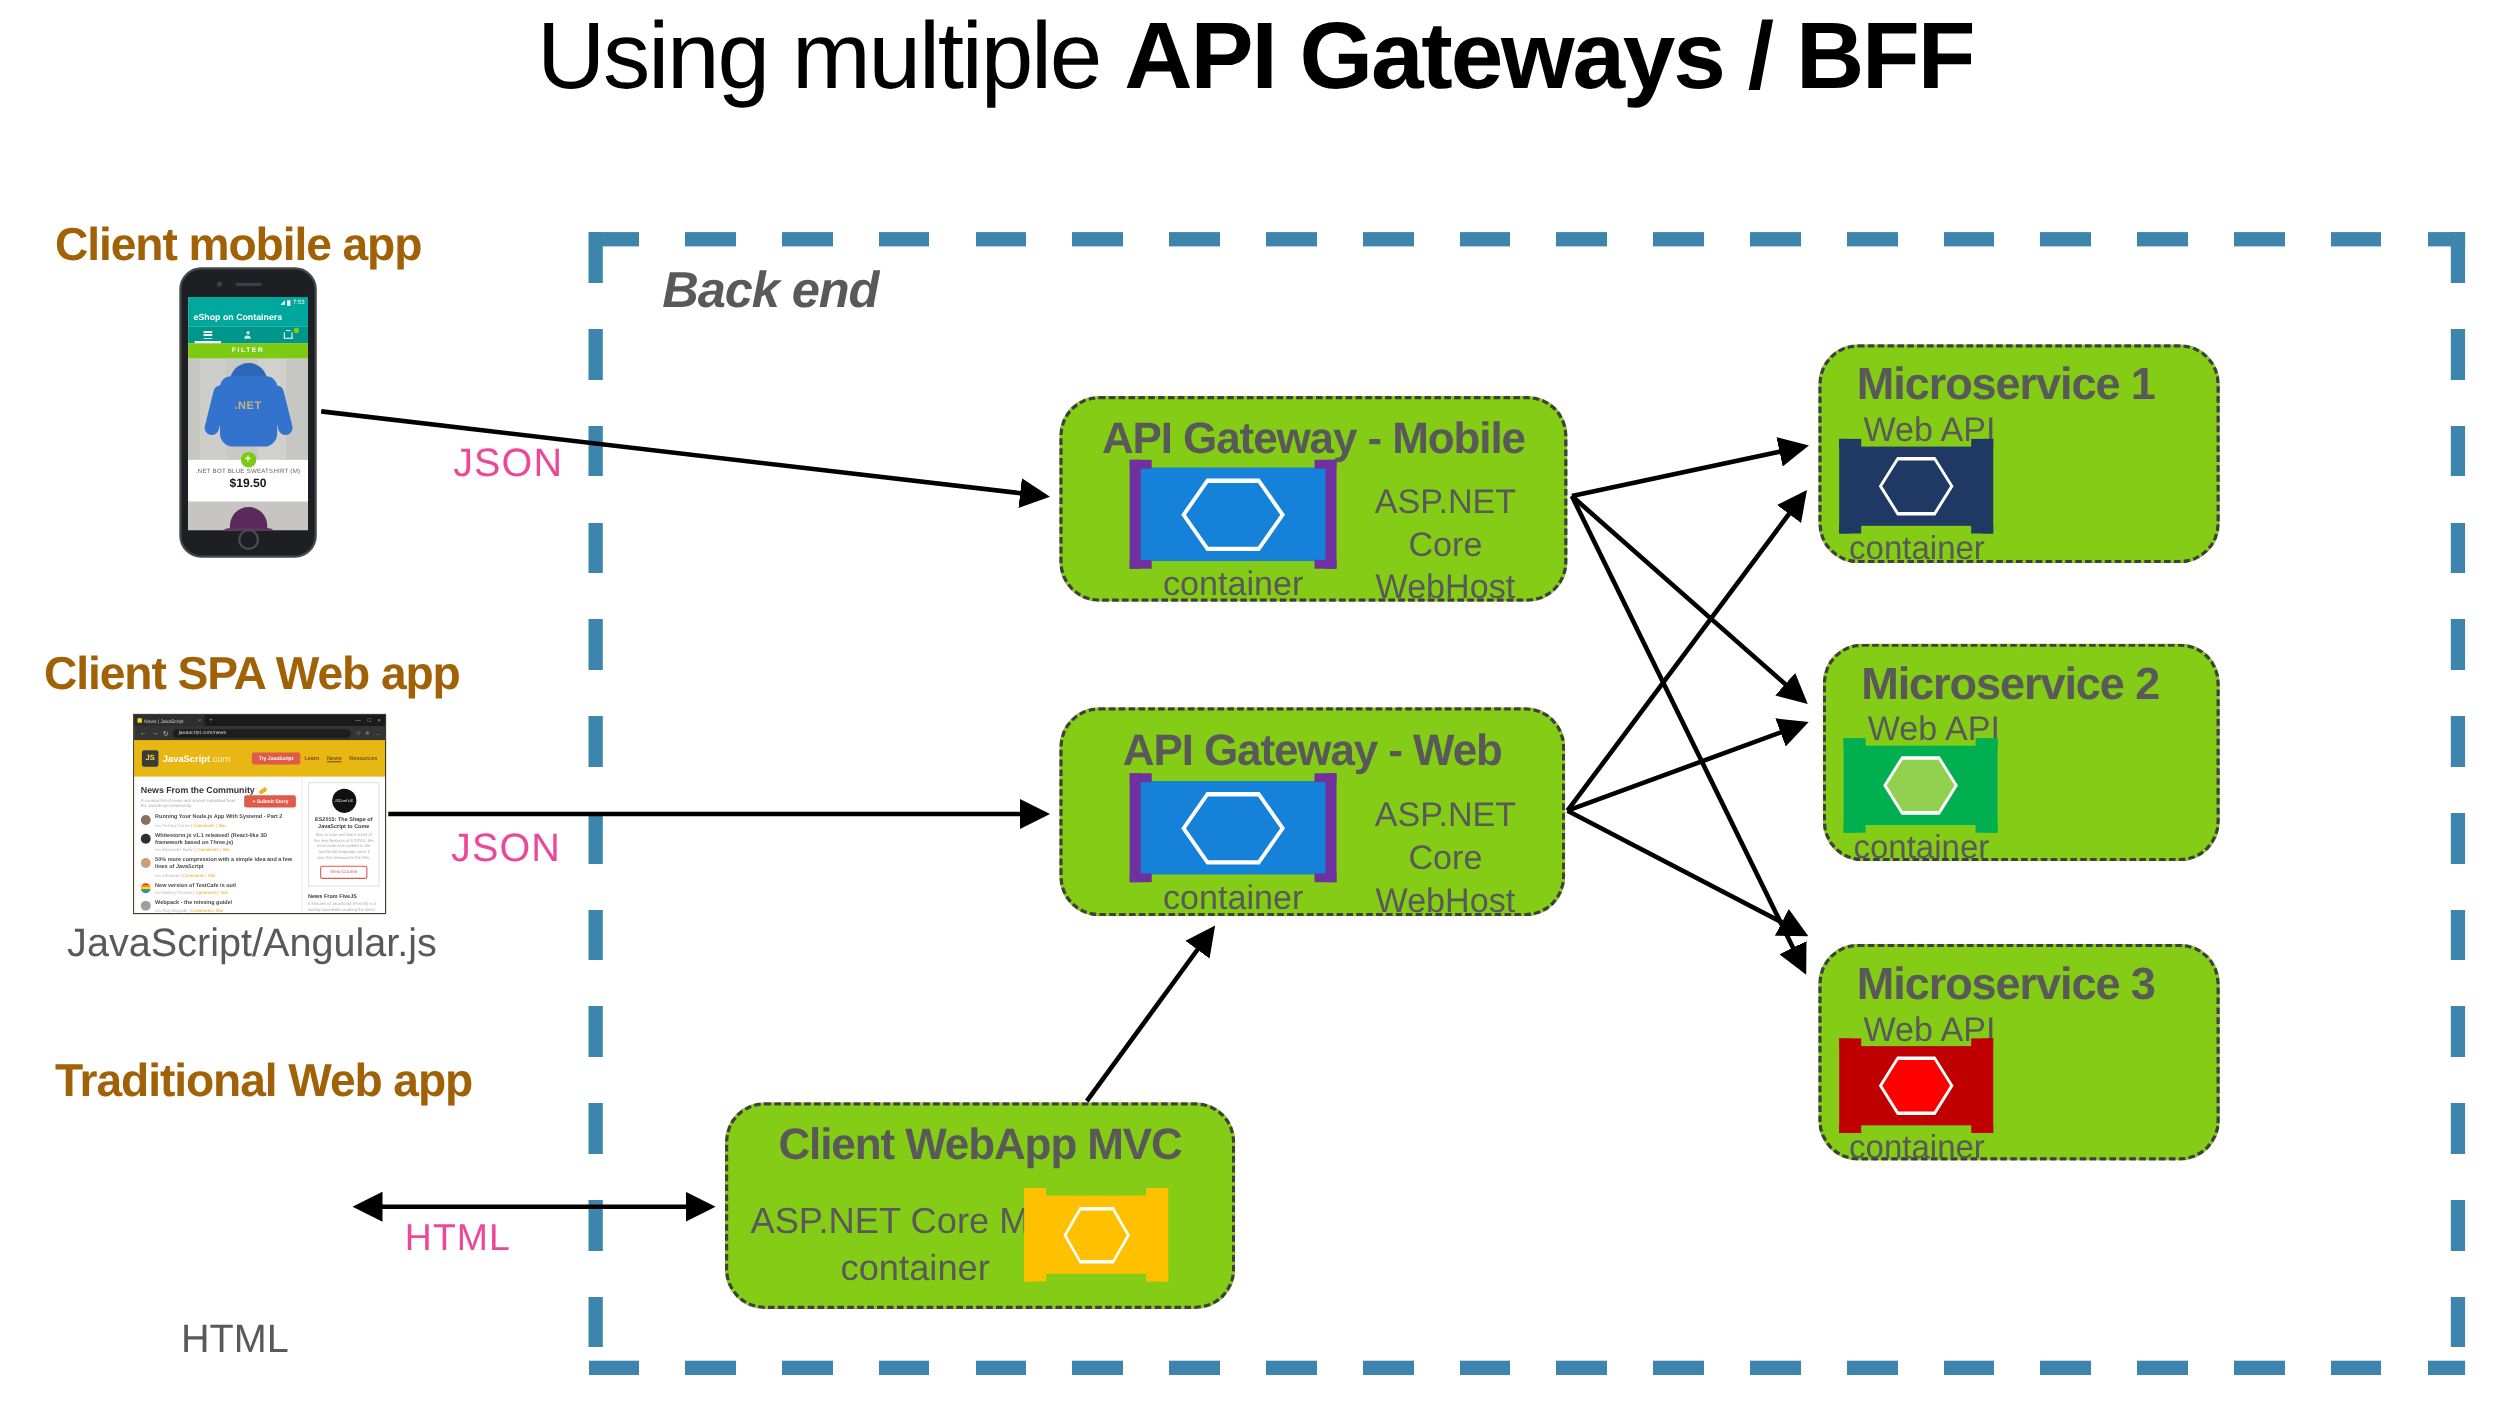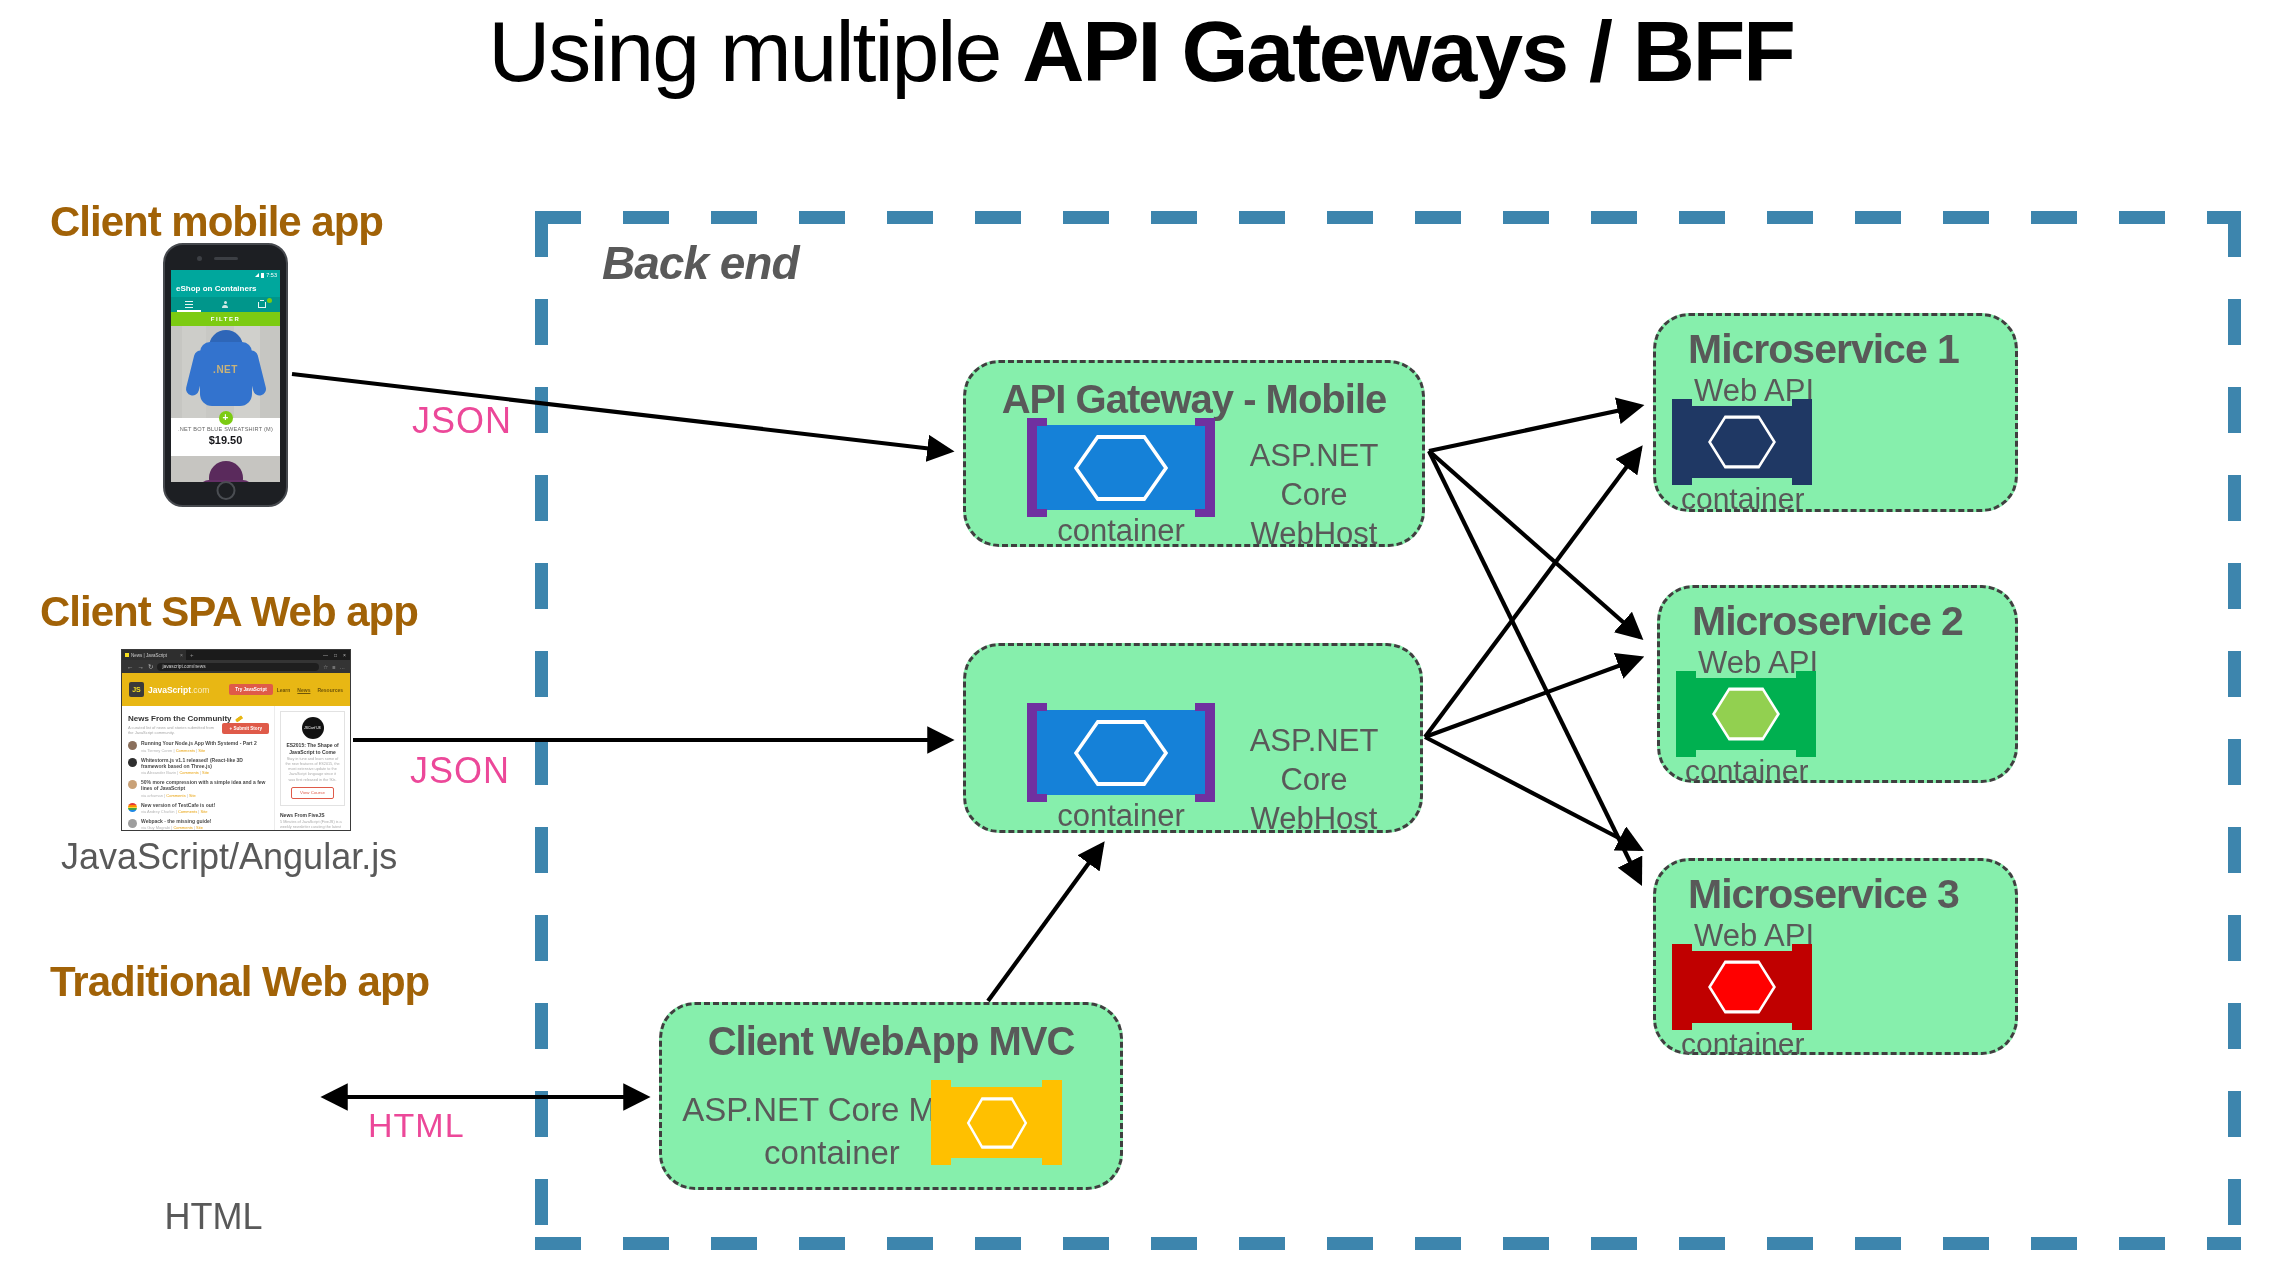--- a/index.html
+++ b/index.html
@@ -17,21 +17,21 @@
   .caption{position:absolute;font-size:36px;font-weight:400;color:#595959;text-align:center;}
   .edge-label{position:absolute;font-size:36px;color:#ec4899;letter-spacing:1px;}
 
   
   .be-edge{position:absolute;z-index:1;}
   .be-h{height:13px;background:repeating-linear-gradient(90deg,var(--c-backend_dash,#3D85AD) 0 46px,transparent 46px 88px);}
   .be-v{width:13px;background:repeating-linear-gradient(180deg,var(--c-backend_dash,#3D85AD) 0 46px,transparent 46px 88px);}
   .backend-label{position:absolute;left:602px;top:236px;font-size:46px;font-weight:700;color:#595959;letter-spacing:-1px;z-index:2;font-style:italic;}
 
   
-  .node{position:absolute;border:3px dashed #3f3f3f;border-radius:36px;background:#86efac;z-index:2;box-sizing:border-box;}
+  .node{position:absolute;border:3px dashed #3f3f3f;border-radius:36px;background:#84cc16;z-index:2;box-sizing:border-box;}
   .node-title{position:absolute;left:0;right:0;top:14px;text-align:center;font-size:40px;font-weight:700;color:#595959;letter-spacing:-1px;white-space:nowrap;}
   .gw-tech{position:absolute;left:248px;top:74px;width:200px;text-align:center;font-size:31px;color:#595959;line-height:1.25;}
   .cont-label{position:absolute;text-align:center;font-size:31px;color:#595959;}
   .ms-title{position:absolute;left:32px;top:10px;font-size:41px;font-weight:700;color:#595959;letter-spacing:-1px;white-space:nowrap;}
   .ms-api{position:absolute;left:38px;top:57px;font-size:31px;color:#595959;}
   .mvc-tech{position:absolute;left:20px;top:84px;width:300px;text-align:center;font-size:33px;color:#595959;line-height:1.3;}
 
   
   .cicon{position:absolute;}
   .cicon .crect{position:absolute;left:0;top:0;right:0;bottom:0;background:var(--bg,#1581D8);}
@@ -307,20 +307,21 @@
       <span class="bk bk-r"></span>
     </div>
     <div class="gw-tech">
       <div>ASP.NET Core</div>
       <div>WebHost</div>
     </div>
     <div class="cont-label" style="left:70px;top:150px;width:170px;">container</div>
   </div>
 
   <div class="node" style="left:963px;top:643px;width:460px;height:190px;">
+    <div class="node-title">API Gateway - Web</div>
     <div class="cicon" style="left:70px;top:64px;width:170px;height:85px;--bg:var(--c-container_blue,#1581D8);--bk:var(--c-bracket_purple,#7030A0);">
       <div class="crect"></div>
       <svg class="hex" width="100" height="72" viewBox="0 0 120 72" preserveAspectRatio="none">
           <polygon points="6,36 32,5 88,5 114,36 88,67 32,67"></polygon>
         </svg>
       <span class="bk bk-l"></span>
       <span class="bk bk-r"></span>
     </div>
     <div class="gw-tech" style="top:76px;">
       <div>ASP.NET Core</div>

